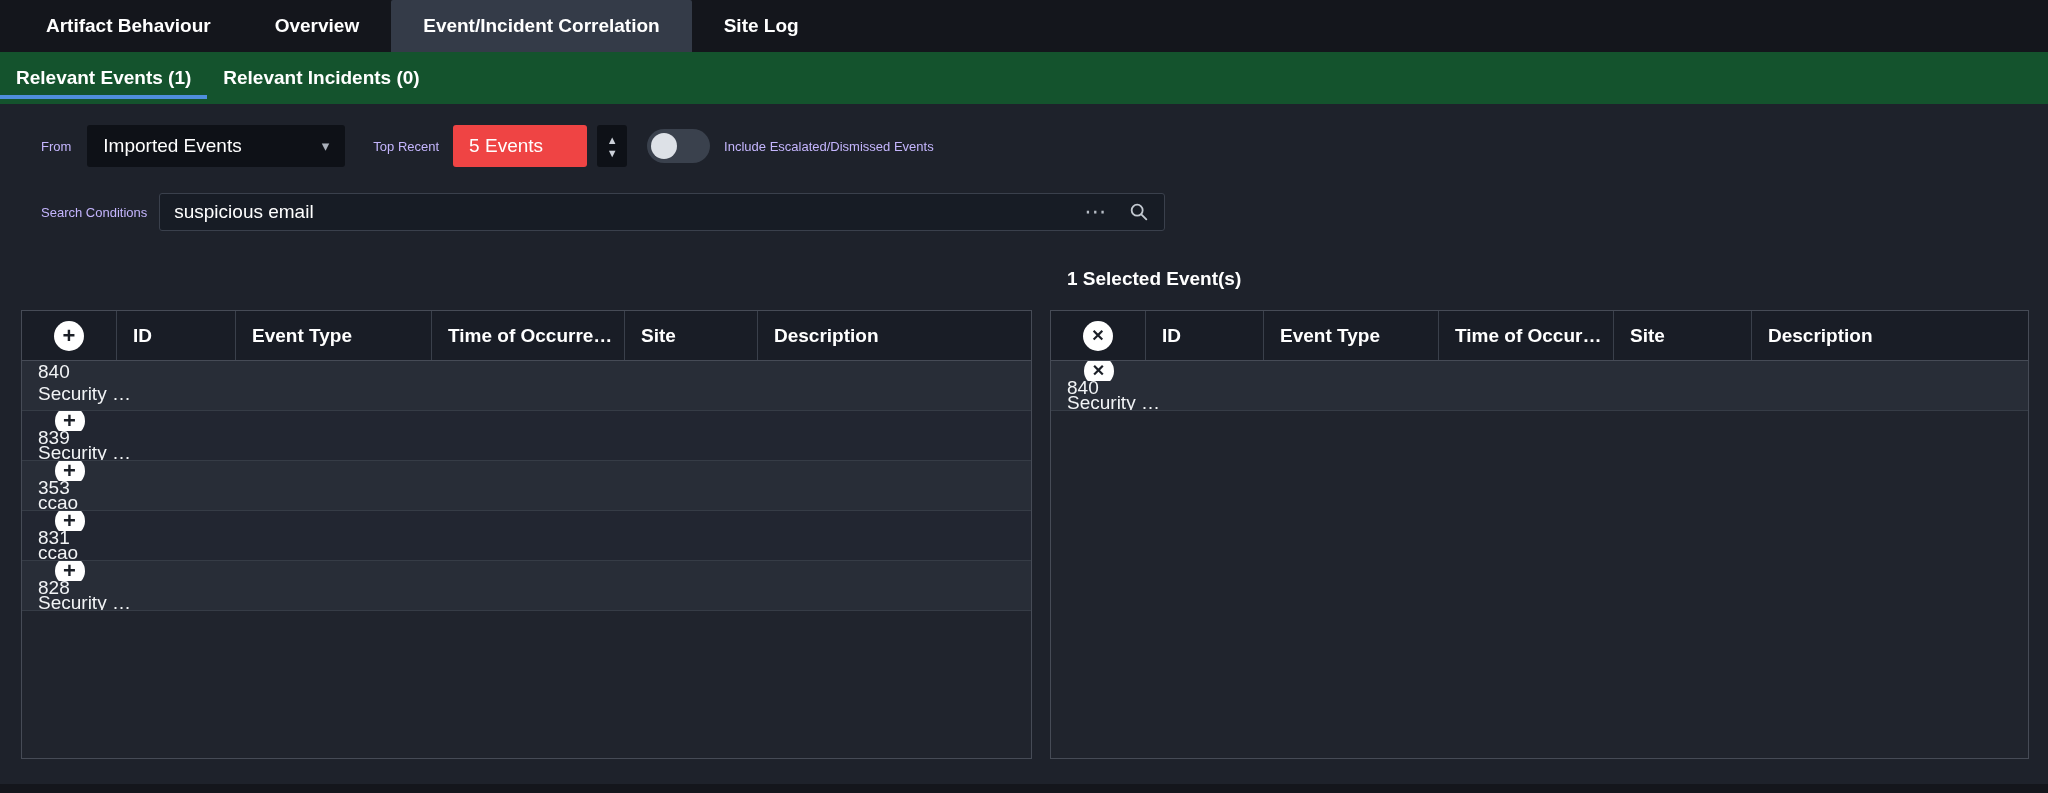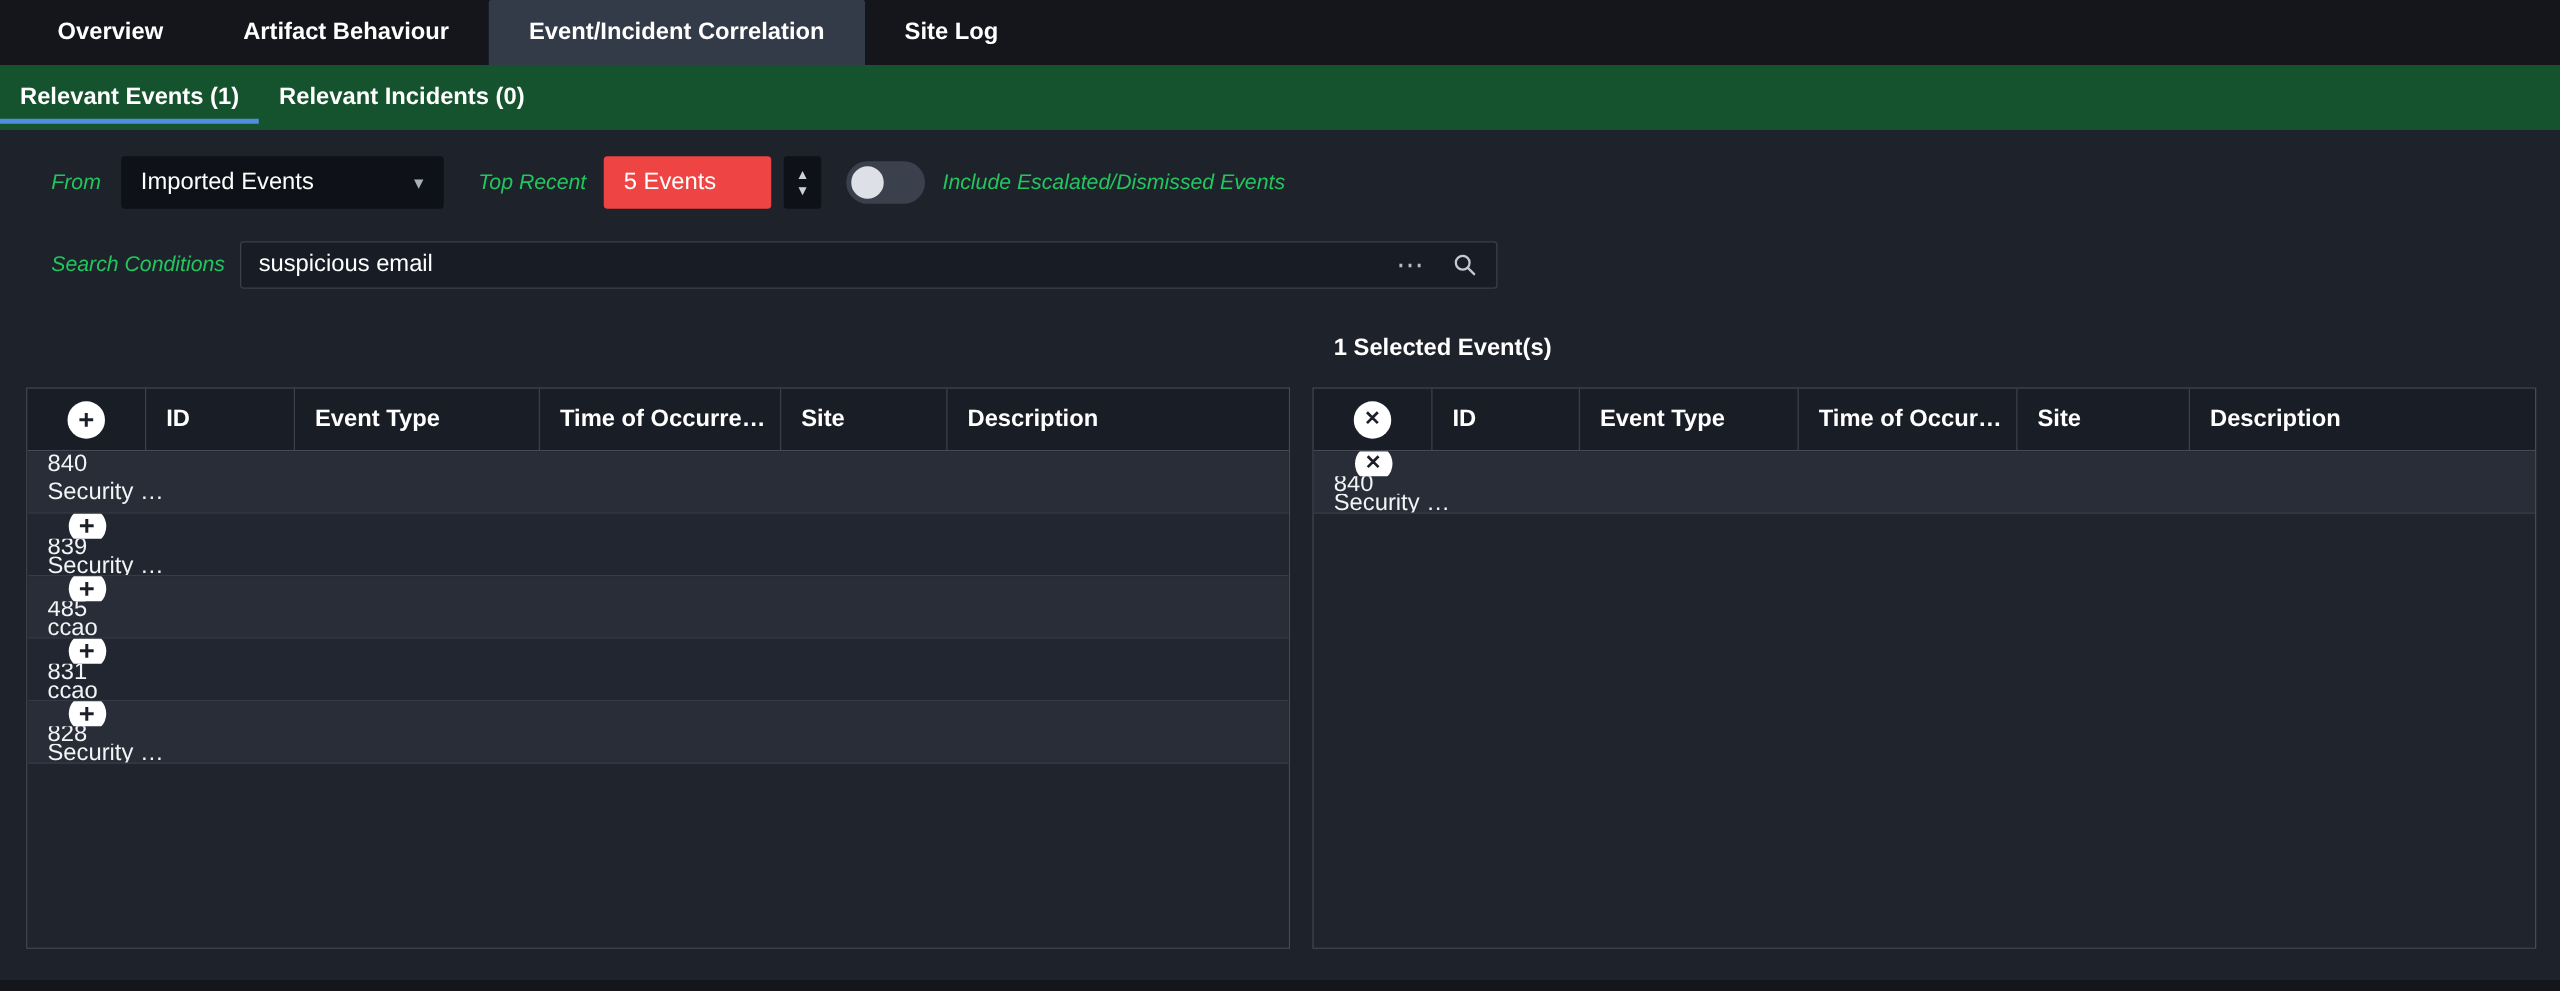--- a/index.html
+++ b/index.html
@@ -27,21 +27,21 @@
     font-weight: bold; font-size: 19px; color: #ffffff; position: relative; cursor: pointer; white-space: nowrap;
   }
   .sub-tab.active::after {
     content: ""; position: absolute; left: 0; right: 0; bottom: 5px; height: 4px;
     background: var(--accent-blue, #4f8edc);
   }
 
   
   .panel { position: absolute; top: 104px; left: 0; width: 2048px; height: 680px; background: #1e222b; }
 
-  .lbl { font-size: 17px; color: #22c55e; white-space: nowrap; font-style: italic; }
+  .lbl { font-size: 13px; color: #c4b5fd; white-space: nowrap; }
   .ml28 { margin-left: 28px; }
   .ml14 { margin-left: 14px; }
 
   .filter-row { position: absolute; top: 21px; left: 41px; display: flex; align-items: center; height: 42px; }
 
   .select {
     width: 258px; height: 42px; background: #0e1117; border-radius: 3px;
     display: flex; align-items: center; justify-content: space-between;
     padding: 0 16px; margin-left: 16px; font-size: 19px; cursor: pointer;
   }
@@ -115,22 +115,22 @@
     background: #ffffff; color: #1b1f27;
     display: flex; align-items: center; justify-content: center;
     font-weight: bold; font-size: 22px; line-height: 1; cursor: pointer; flex-shrink: 0;
   }
   .circle-icon.x { font-size: 16px; }
 </style>
 </head>
 <body>
 
 <div class="top-tabs">
+  <div class="top-tab">Artifact Behaviour</div>
   <div class="top-tab">Overview</div>
-  <div class="top-tab">Artifact Behaviour</div>
   <div class="top-tab active">Event/Incident Correlation</div>
   <div class="top-tab">Site Log</div>
 </div>
 
 <div class="sub-tabs">
   <div class="sub-tab active">Relevant Events (1)</div>
   <div class="sub-tab">Relevant Incidents (0)</div>
 </div>
 
 <div class="panel">
@@ -199,21 +199,21 @@
             <div class="tcell col1">839</div>
             <div class="tcell col2"></div>
             <div class="tcell col3"></div>
             <div class="tcell col4">Security …</div>
             <div class="tcell col5"></div>
           </div>
           <div class="trow">
             <div class="tcell col0">
               <span class="circle-icon">+</span>
             </div>
-            <div class="tcell col1">485</div>
+            <div class="tcell col1">353</div>
             <div class="tcell col2"></div>
             <div class="tcell col3"></div>
             <div class="tcell col4">ccao</div>
             <div class="tcell col5"></div>
           </div>
           <div class="trow">
             <div class="tcell col0">
               <span class="circle-icon">+</span>
             </div>
             <div class="tcell col1">831</div>

